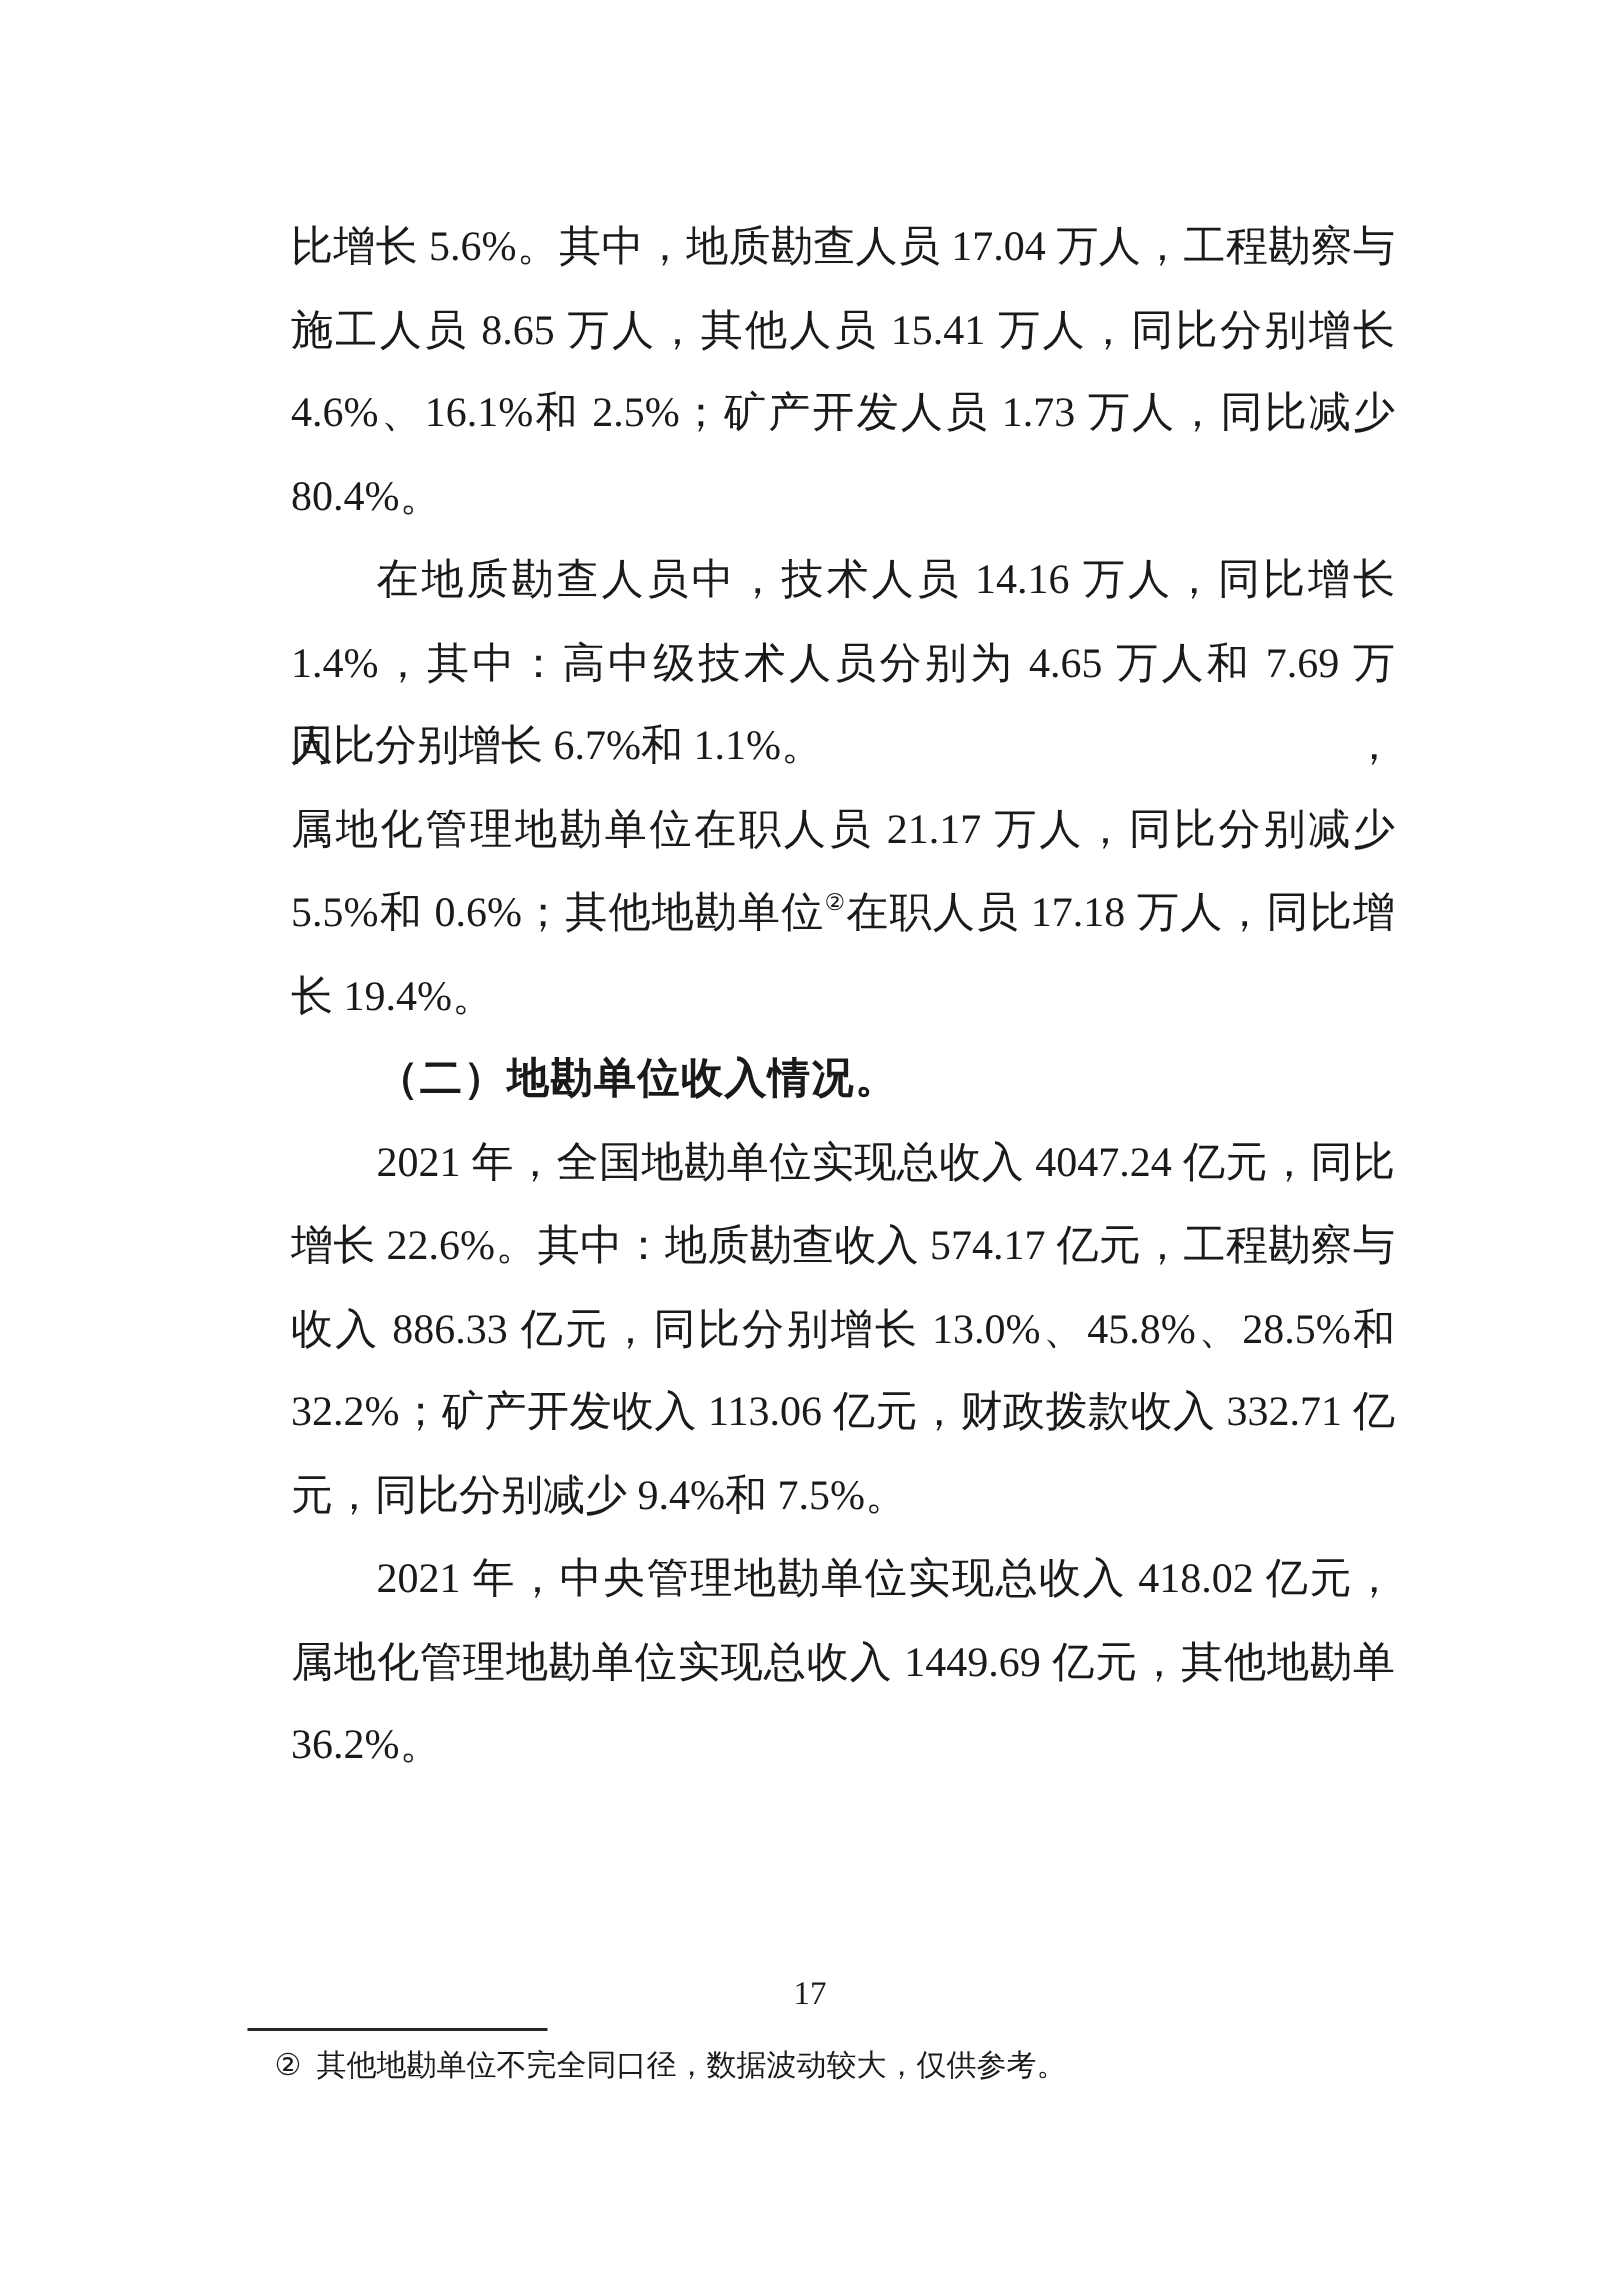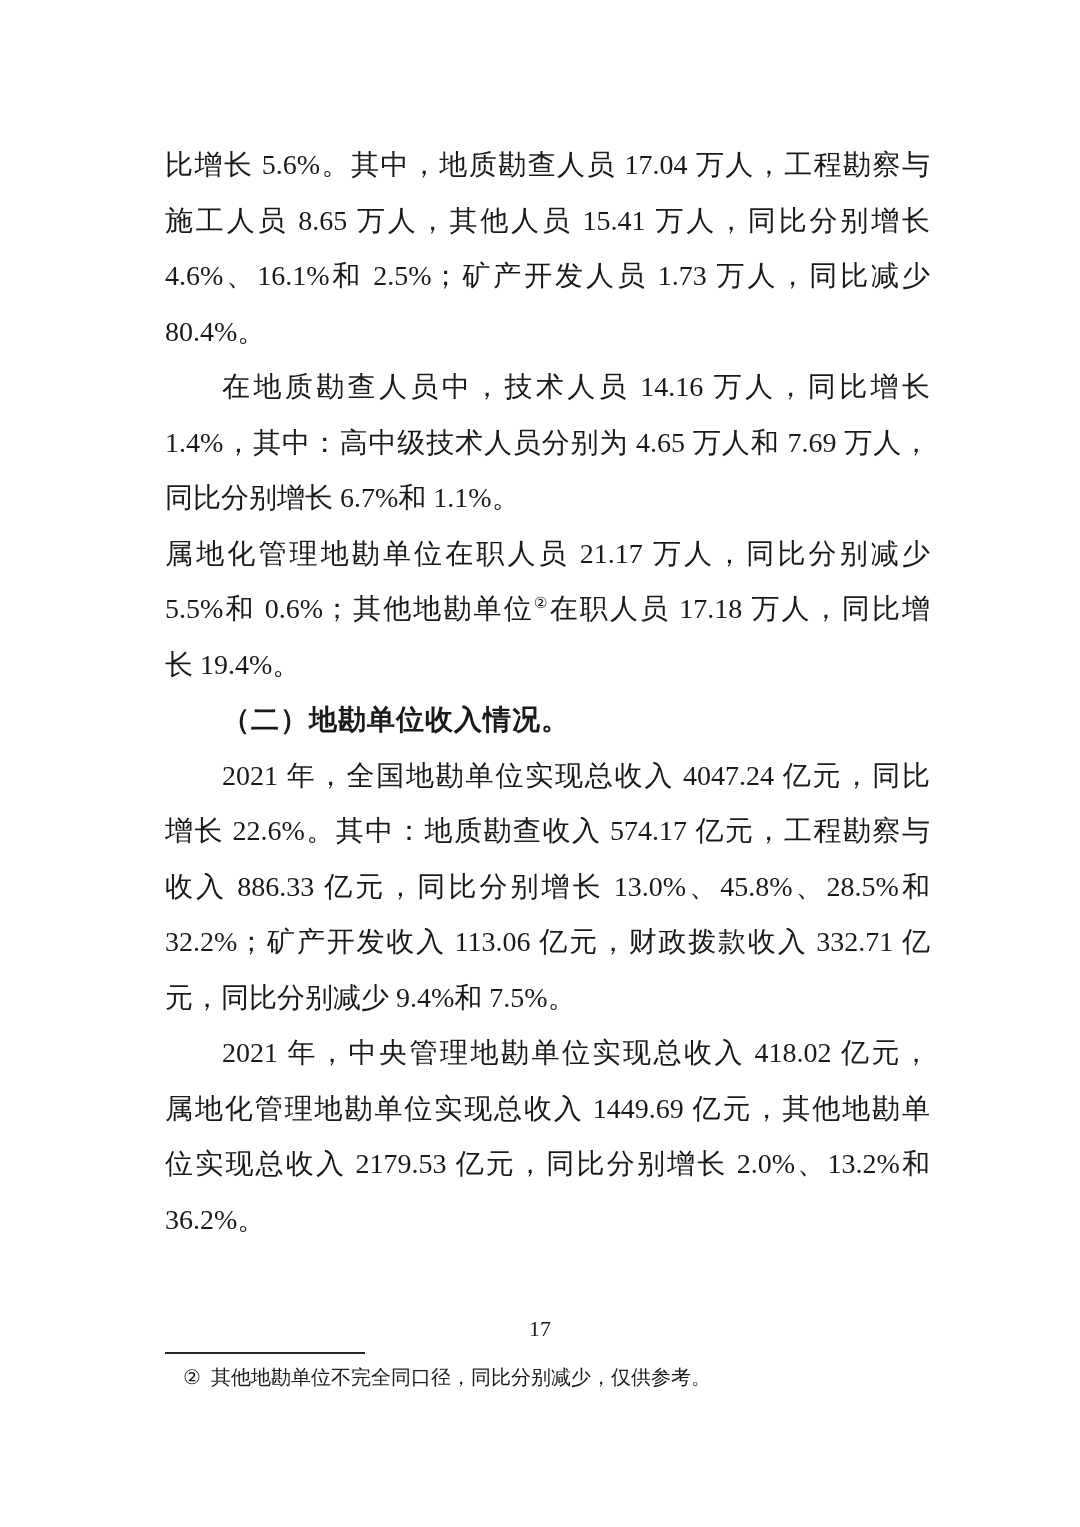--- a/index.html
+++ b/index.html
@@ -22,20 +22,21 @@
     top: 137px;
     width: 765px;
     font-size: 28px;
   }
   .paragraph { margin: 0; padding: 0; }
   .line {
     height: 55.5px;
     line-height: 55.5px;
     white-space: nowrap;
     text-align: left;
+    margin-left: 29px;
   }
   .line.full {
     white-space: normal;
     text-align: justify;
     text-align-last: justify;
   }
   .line.indent { text-indent: 57px; }
   .paragraph.heading .line {
     font-weight: 700;
     letter-spacing: 1px;
@@ -102,27 +103,26 @@
       <div class="paragraph">
         <div class="line indent full">2021 年，全国地勘单位实现总收入 4047.24 亿元，同比</div>
         <div class="line full">增长 22.6%。其中：地质勘查收入 574.17 亿元，工程勘察与</div>
         <div class="line full">收入 886.33 亿元，同比分别增长 13.0%、45.8%、28.5%和</div>
         <div class="line full">32.2%；矿产开发收入 113.06 亿元，财政拨款收入 332.71 亿</div>
         <div class="line">元，同比分别减少 9.4%和 7.5%。</div>
       </div>
       <div class="paragraph">
         <div class="line indent full">2021 年，中央管理地勘单位实现总收入 418.02 亿元，</div>
         <div class="line full">属地化管理地勘单位实现总收入 1449.69 亿元，其他地勘单</div>
-        <div class="line full">位实现总收入 2179.53 亿元，同比分别增长 2.0%、13.2%和</div>
         <div class="line">36.2%。</div>
       </div>
     </div>
 
   <div class="footnote-block">
     <div class="footnote-rule"></div>
     <div class="footnote-text">
-      <span class="fn-marker">②</span><span>其他地勘单位不完全同口径，同比分别减少，仅供参考。</span>
+      <span class="fn-marker">②</span><span>其他地勘单位不完全同口径，数据波动较大，仅供参考。</span>
     </div>
   </div>
 
   <div class="page-number">17</div>
 
 </div>
 
 </body></html>

